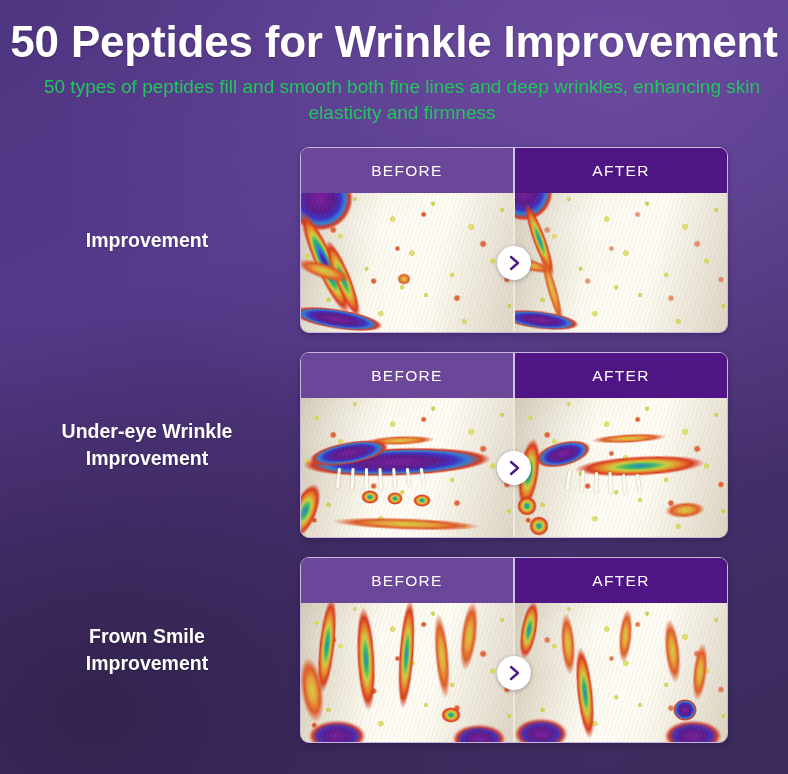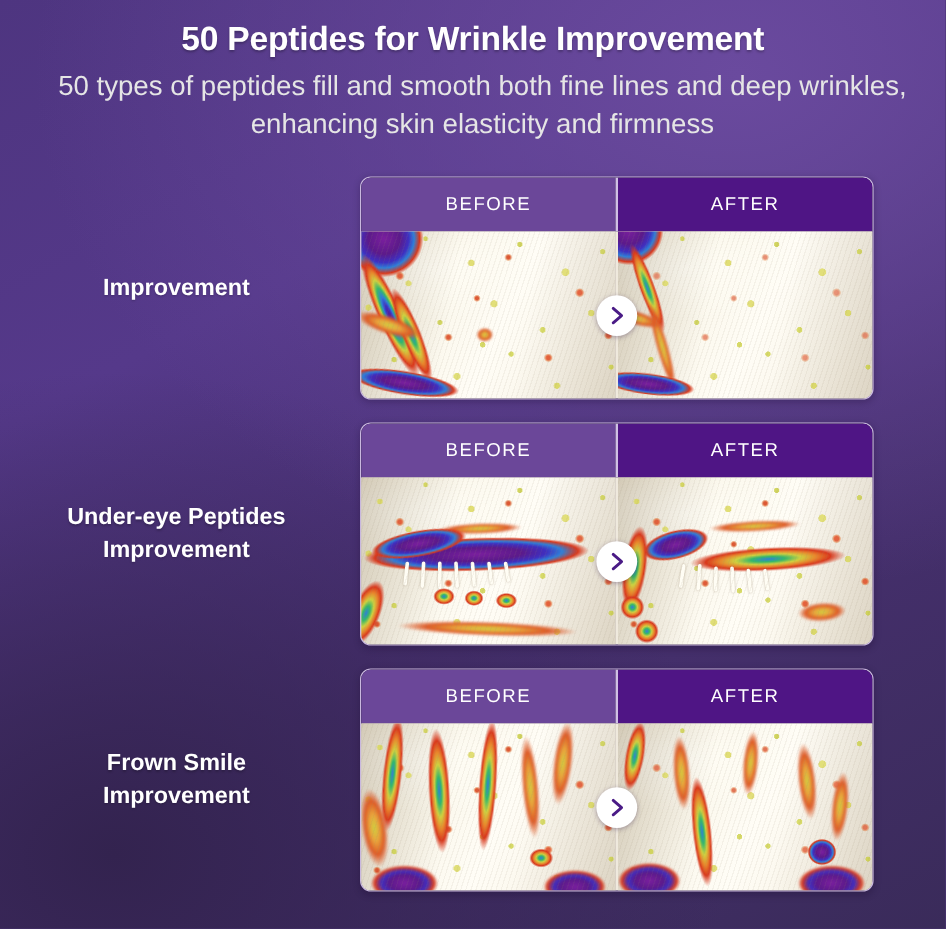--- a/index.html
+++ b/index.html
@@ -13,26 +13,26 @@
     position:absolute;inset:0;
     background:
       radial-gradient(ellipse 120% 90% at 78% 8%, #6a4a9e 0%, rgba(106,74,158,0) 62%),
       radial-gradient(ellipse 100% 80% at 12% 92%, #33234f 0%, rgba(51,35,79,0) 65%),
       linear-gradient(152deg, #4e3580 0%, #55398a 30%, #473070 62%, #3a2b5a 100%);
   }
   .wrap{position:relative;width:788px;height:774px;}
 
   .header{ text-align:center; padding-top:17px; }
   .title{
-    color:#ffffff;font-size:28px;font-weight:bold;letter-spacing:-0.2px;
+    color:#ffffff;font-size:44px;font-weight:bold;letter-spacing:-0.2px;
     line-height:1.12;margin:0;
     text-shadow:0 1px 2px rgba(0,0,0,.25);
   }
   .subtitle{
-    color:#e5e5e5;font-size:23px;font-weight:400;line-height:1.38;
+    color:#22c55e;font-size:19px;font-weight:400;line-height:1.38;
     margin:8px 0 0 16px;
   }
 
   .row{
     position:absolute;left:0;width:788px;height:186px;
     display:flex;align-items:center;
   }
   .row-1{top:147px;}
   .row-2{top:352px;}
   .row-3{top:557px;}
@@ -213,21 +213,21 @@
           <svg width="13" height="16" viewBox="0 0 13 16" aria-hidden="true">
             <path d="M3 2 L10 8 L3 14" fill="none" stroke="#4a1b86" stroke-width="2.4" stroke-linecap="round" stroke-linejoin="round"></path>
           </svg>
         </div>
       </div>
     </div>
   </div>
 
   <div class="row row-2">
     <div class="row-label">
-      <div>Under-eye Peptides</div>
+      <div>Under-eye Wrinkle</div>
       <div>Improvement</div>
     </div>
     <div class="card">
       <div class="card-head">
         <div class="head-cell head-before">BEFORE</div>
         <div class="head-div"></div>
         <div class="head-cell head-after">AFTER</div>
       </div>
       <div class="card-body">
 

